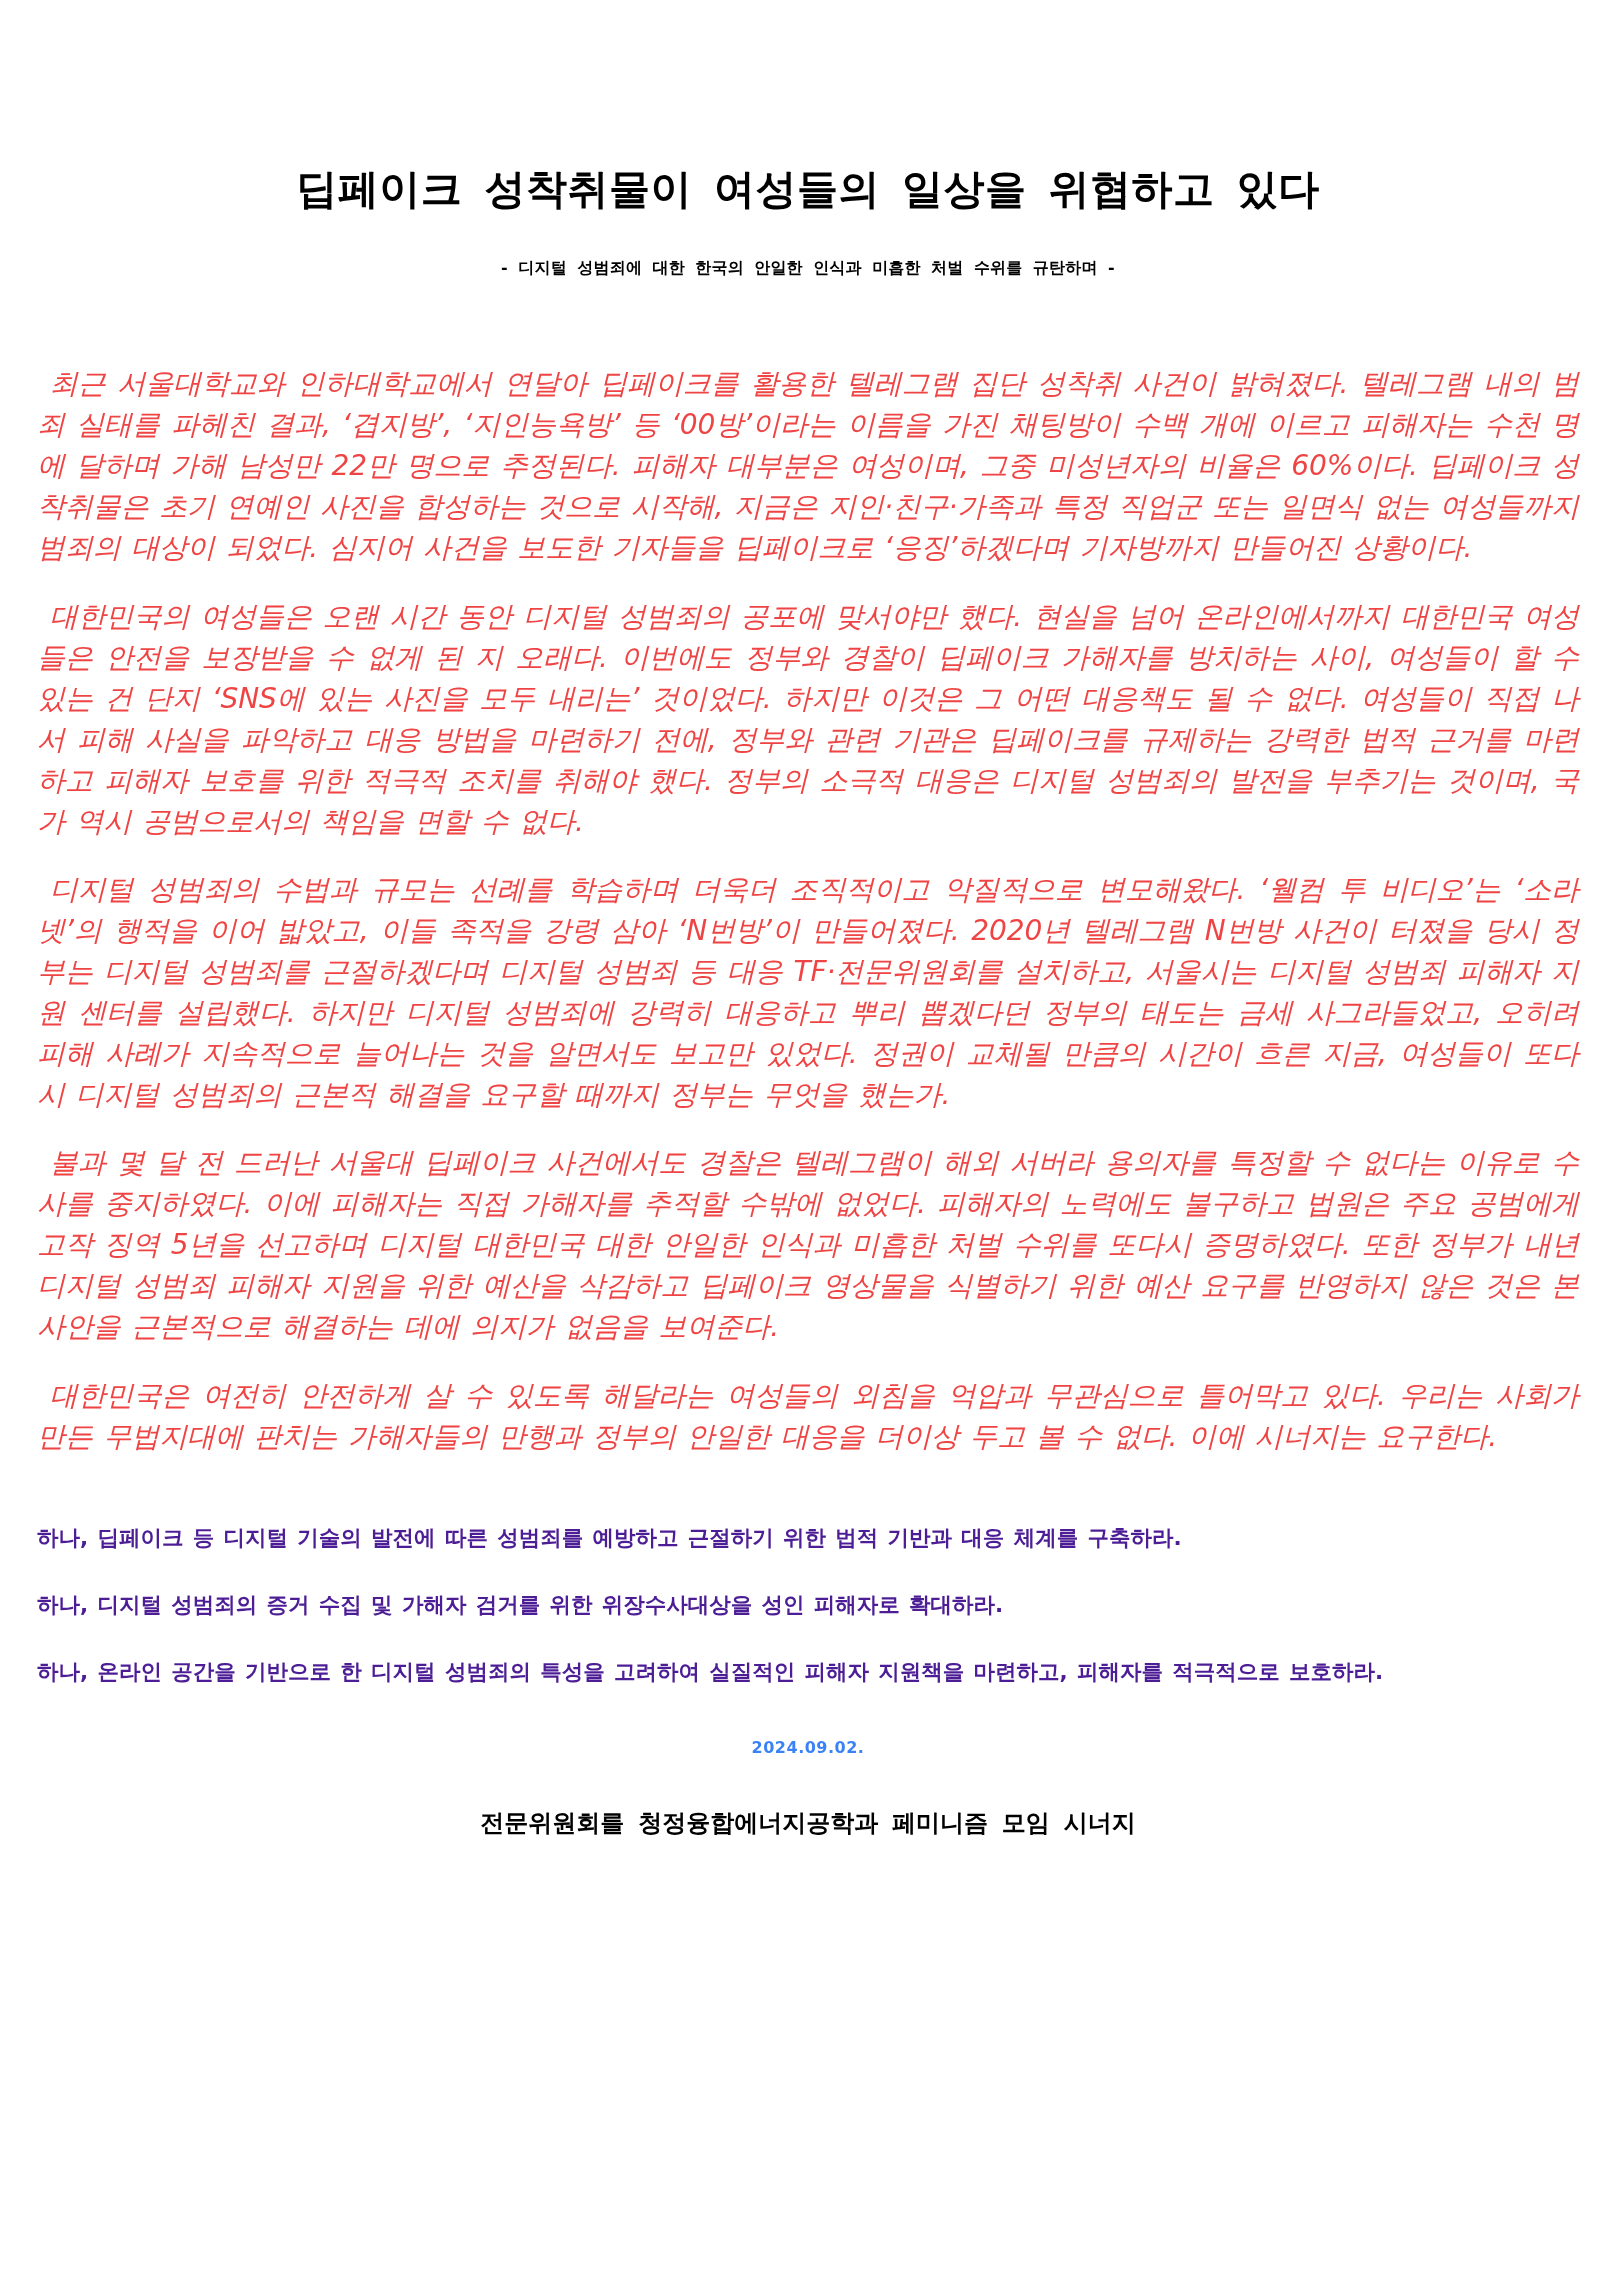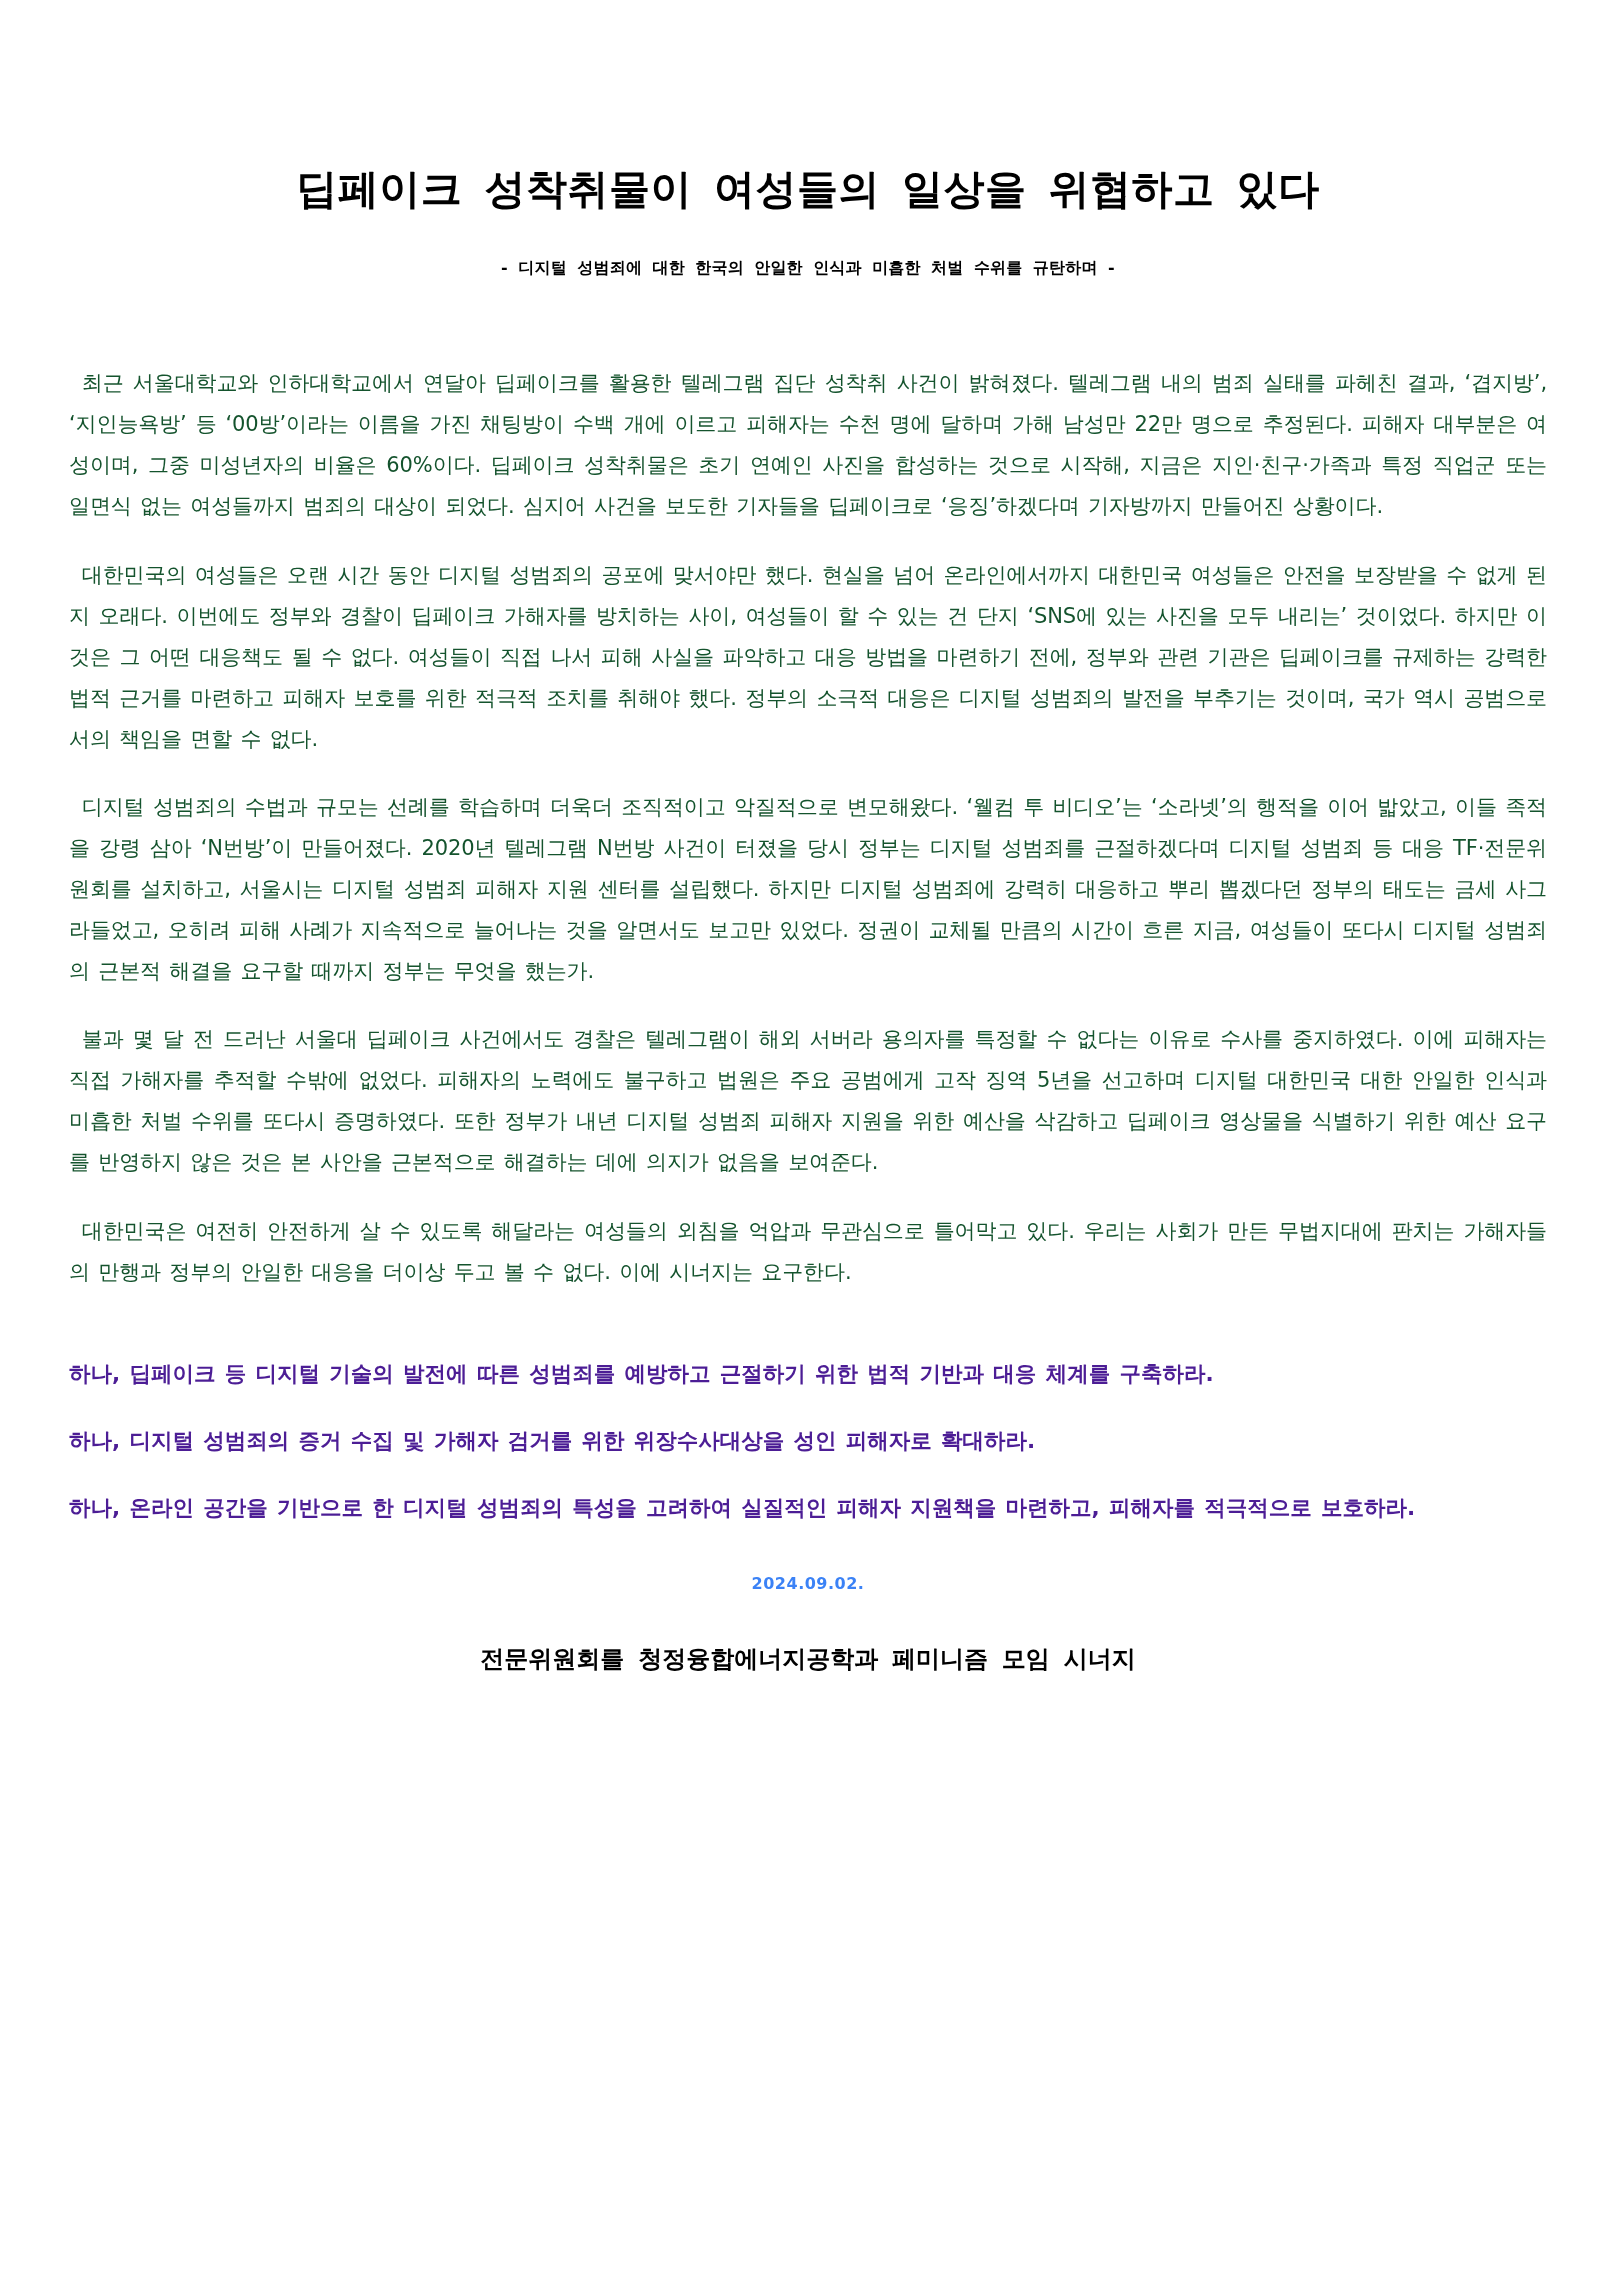--- a/index.html
+++ b/index.html
@@ -12,21 +12,21 @@
     width: 1616px;
     min-height: 2284px;
     font-family: "DejaVu Sans", "Liberation Sans", sans-serif;
     color: #0a0a0a;
     -webkit-font-smoothing: antialiased;
   }
   .page {
     width: 1616px;
     min-height: 2284px;
     box-sizing: border-box;
-    padding: 0 69px;
+    padding: 0 37px;
     position: relative;
     background: #ffffff;
   }
 
   
   .title-block {
     padding-top: 163px;
     text-align: center;
   }
   .doc-title {
@@ -46,29 +46,30 @@
     color: #000000;
     word-spacing: 4.6px;
     letter-spacing: 0.2px;
   }
 
   
   .body-block {
     padding-top: 84px;
   }
   .para {
-    font-size: 21px;
+    font-size: 28px;
     line-height: 41px;
     text-align: justify;
     text-justify: inter-character;
     margin: 0 0 27.4px 0;
     text-indent: 12.8px;
-    color: #14532d;
+    color: #ef4444;
     word-spacing: 1.8px;
     letter-spacing: -0.1px;
+    font-style: italic;
   }
   .para:last-child { margin-bottom: 0; }
 
   
   .demands-block {
     padding-top: 62px;
   }
   .demand {
     font-size: 21.5px;
     line-height: 37px;

